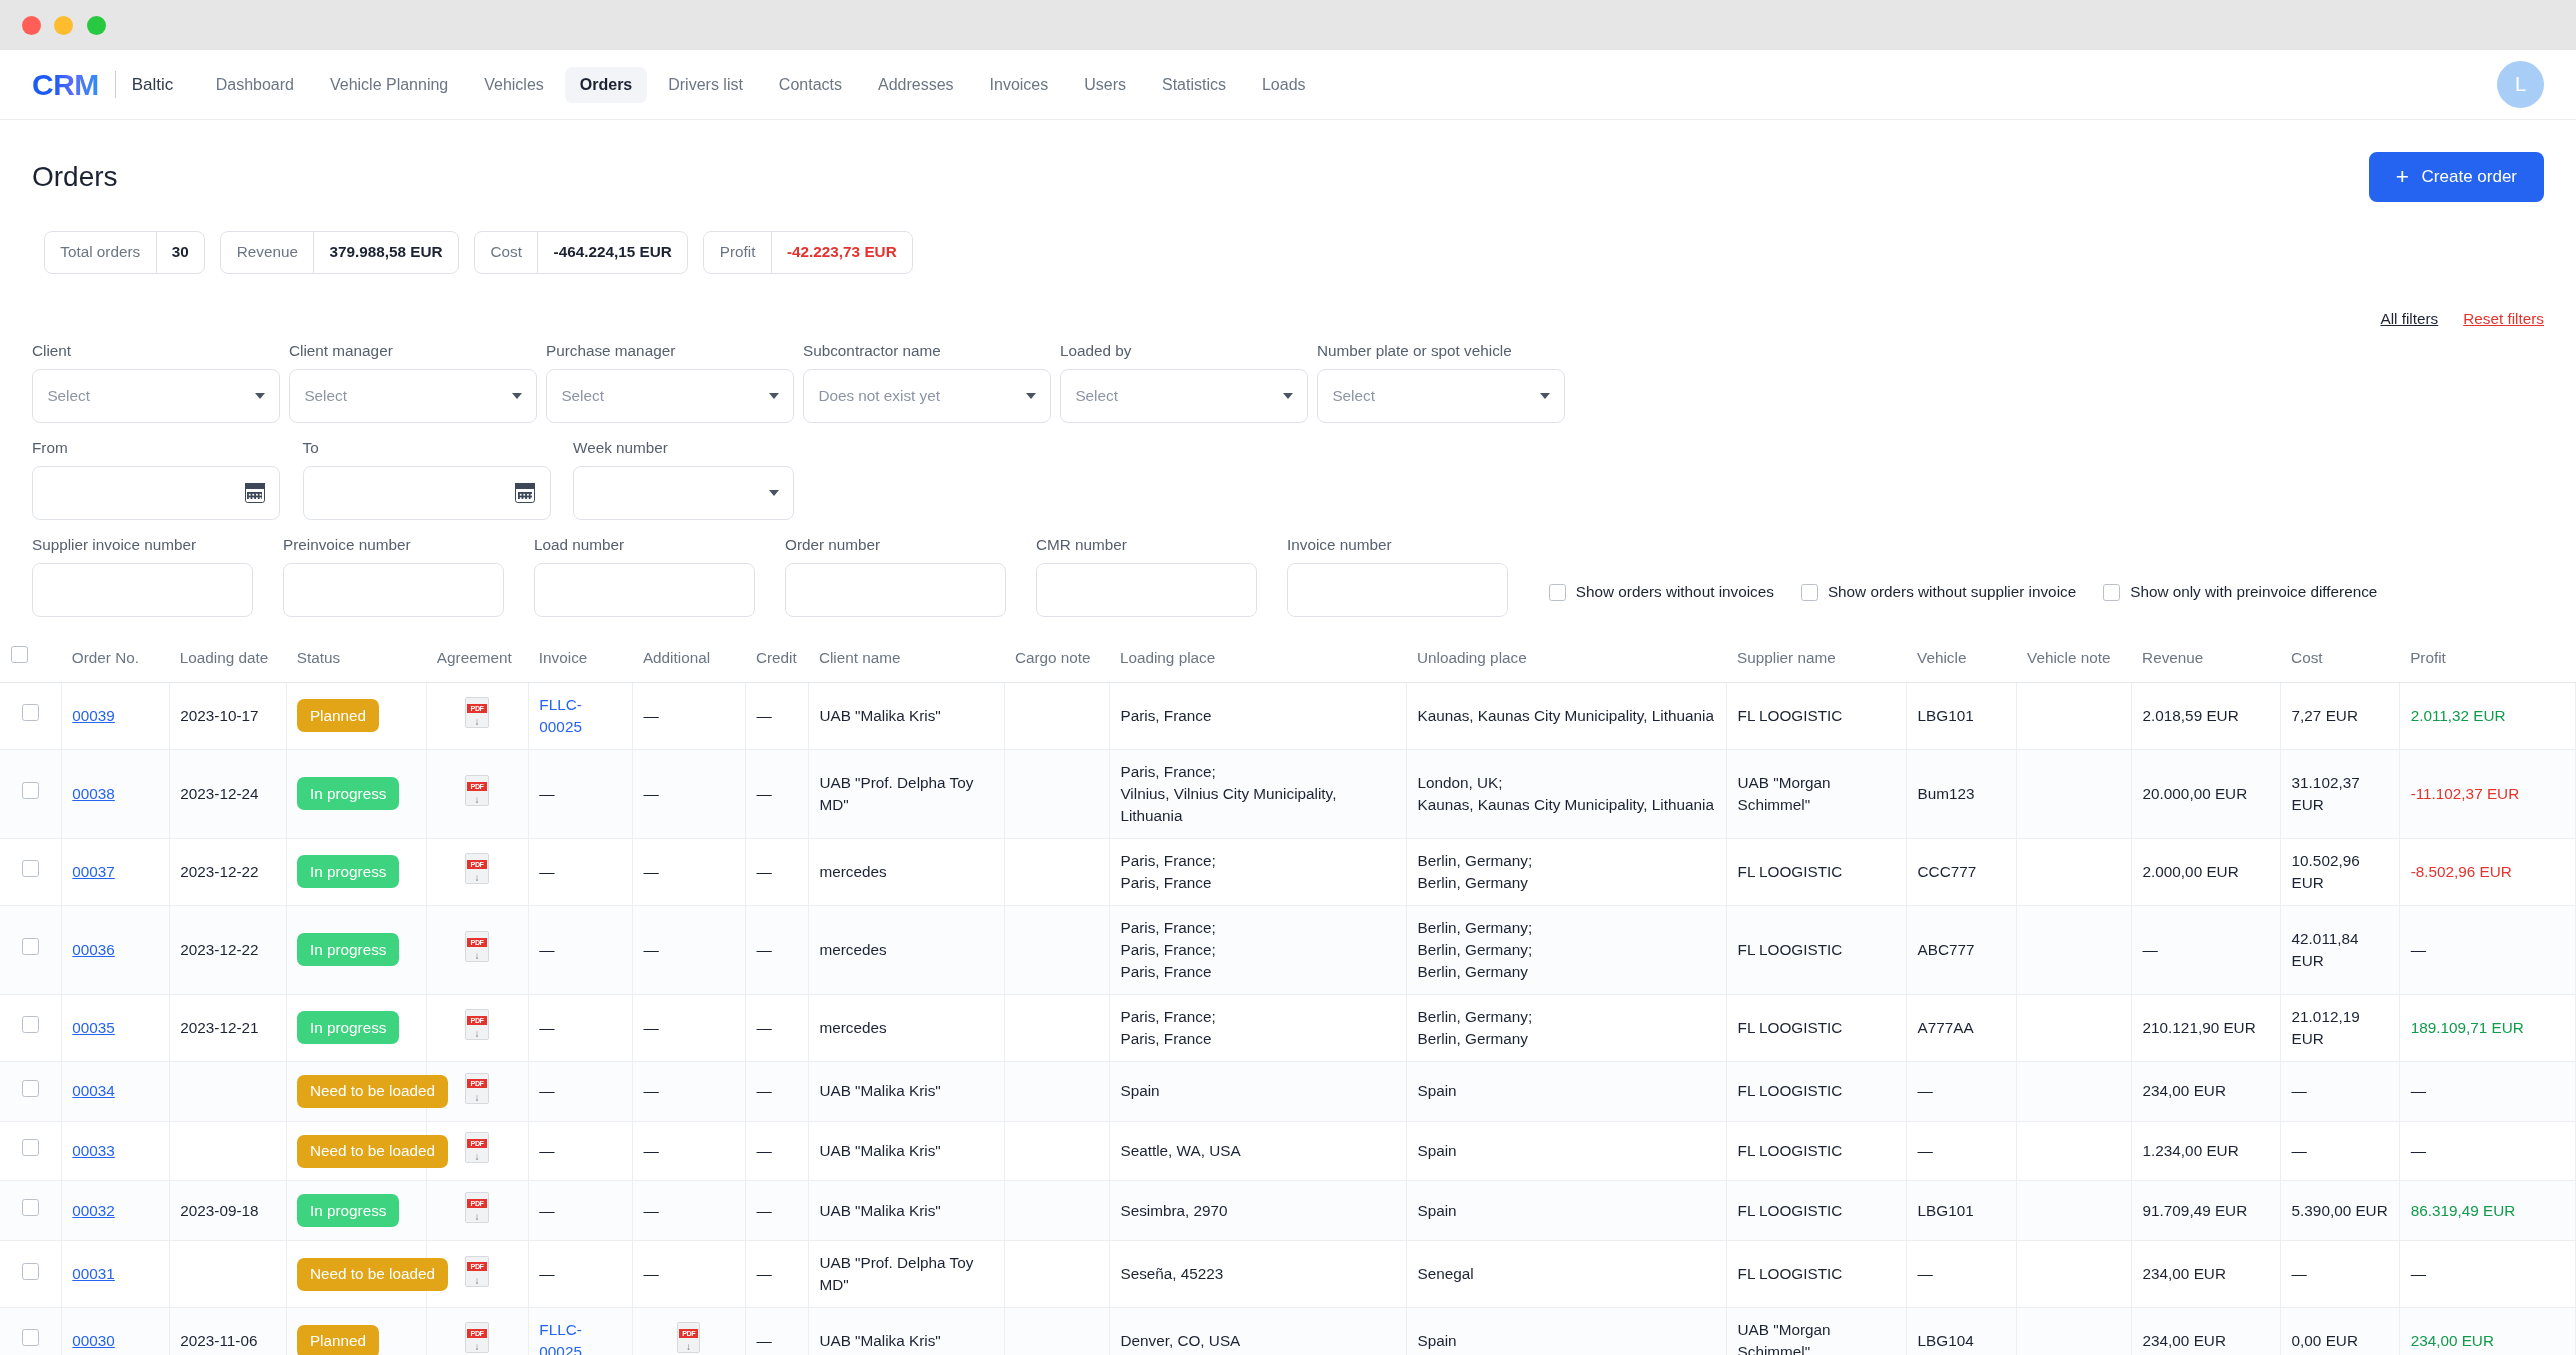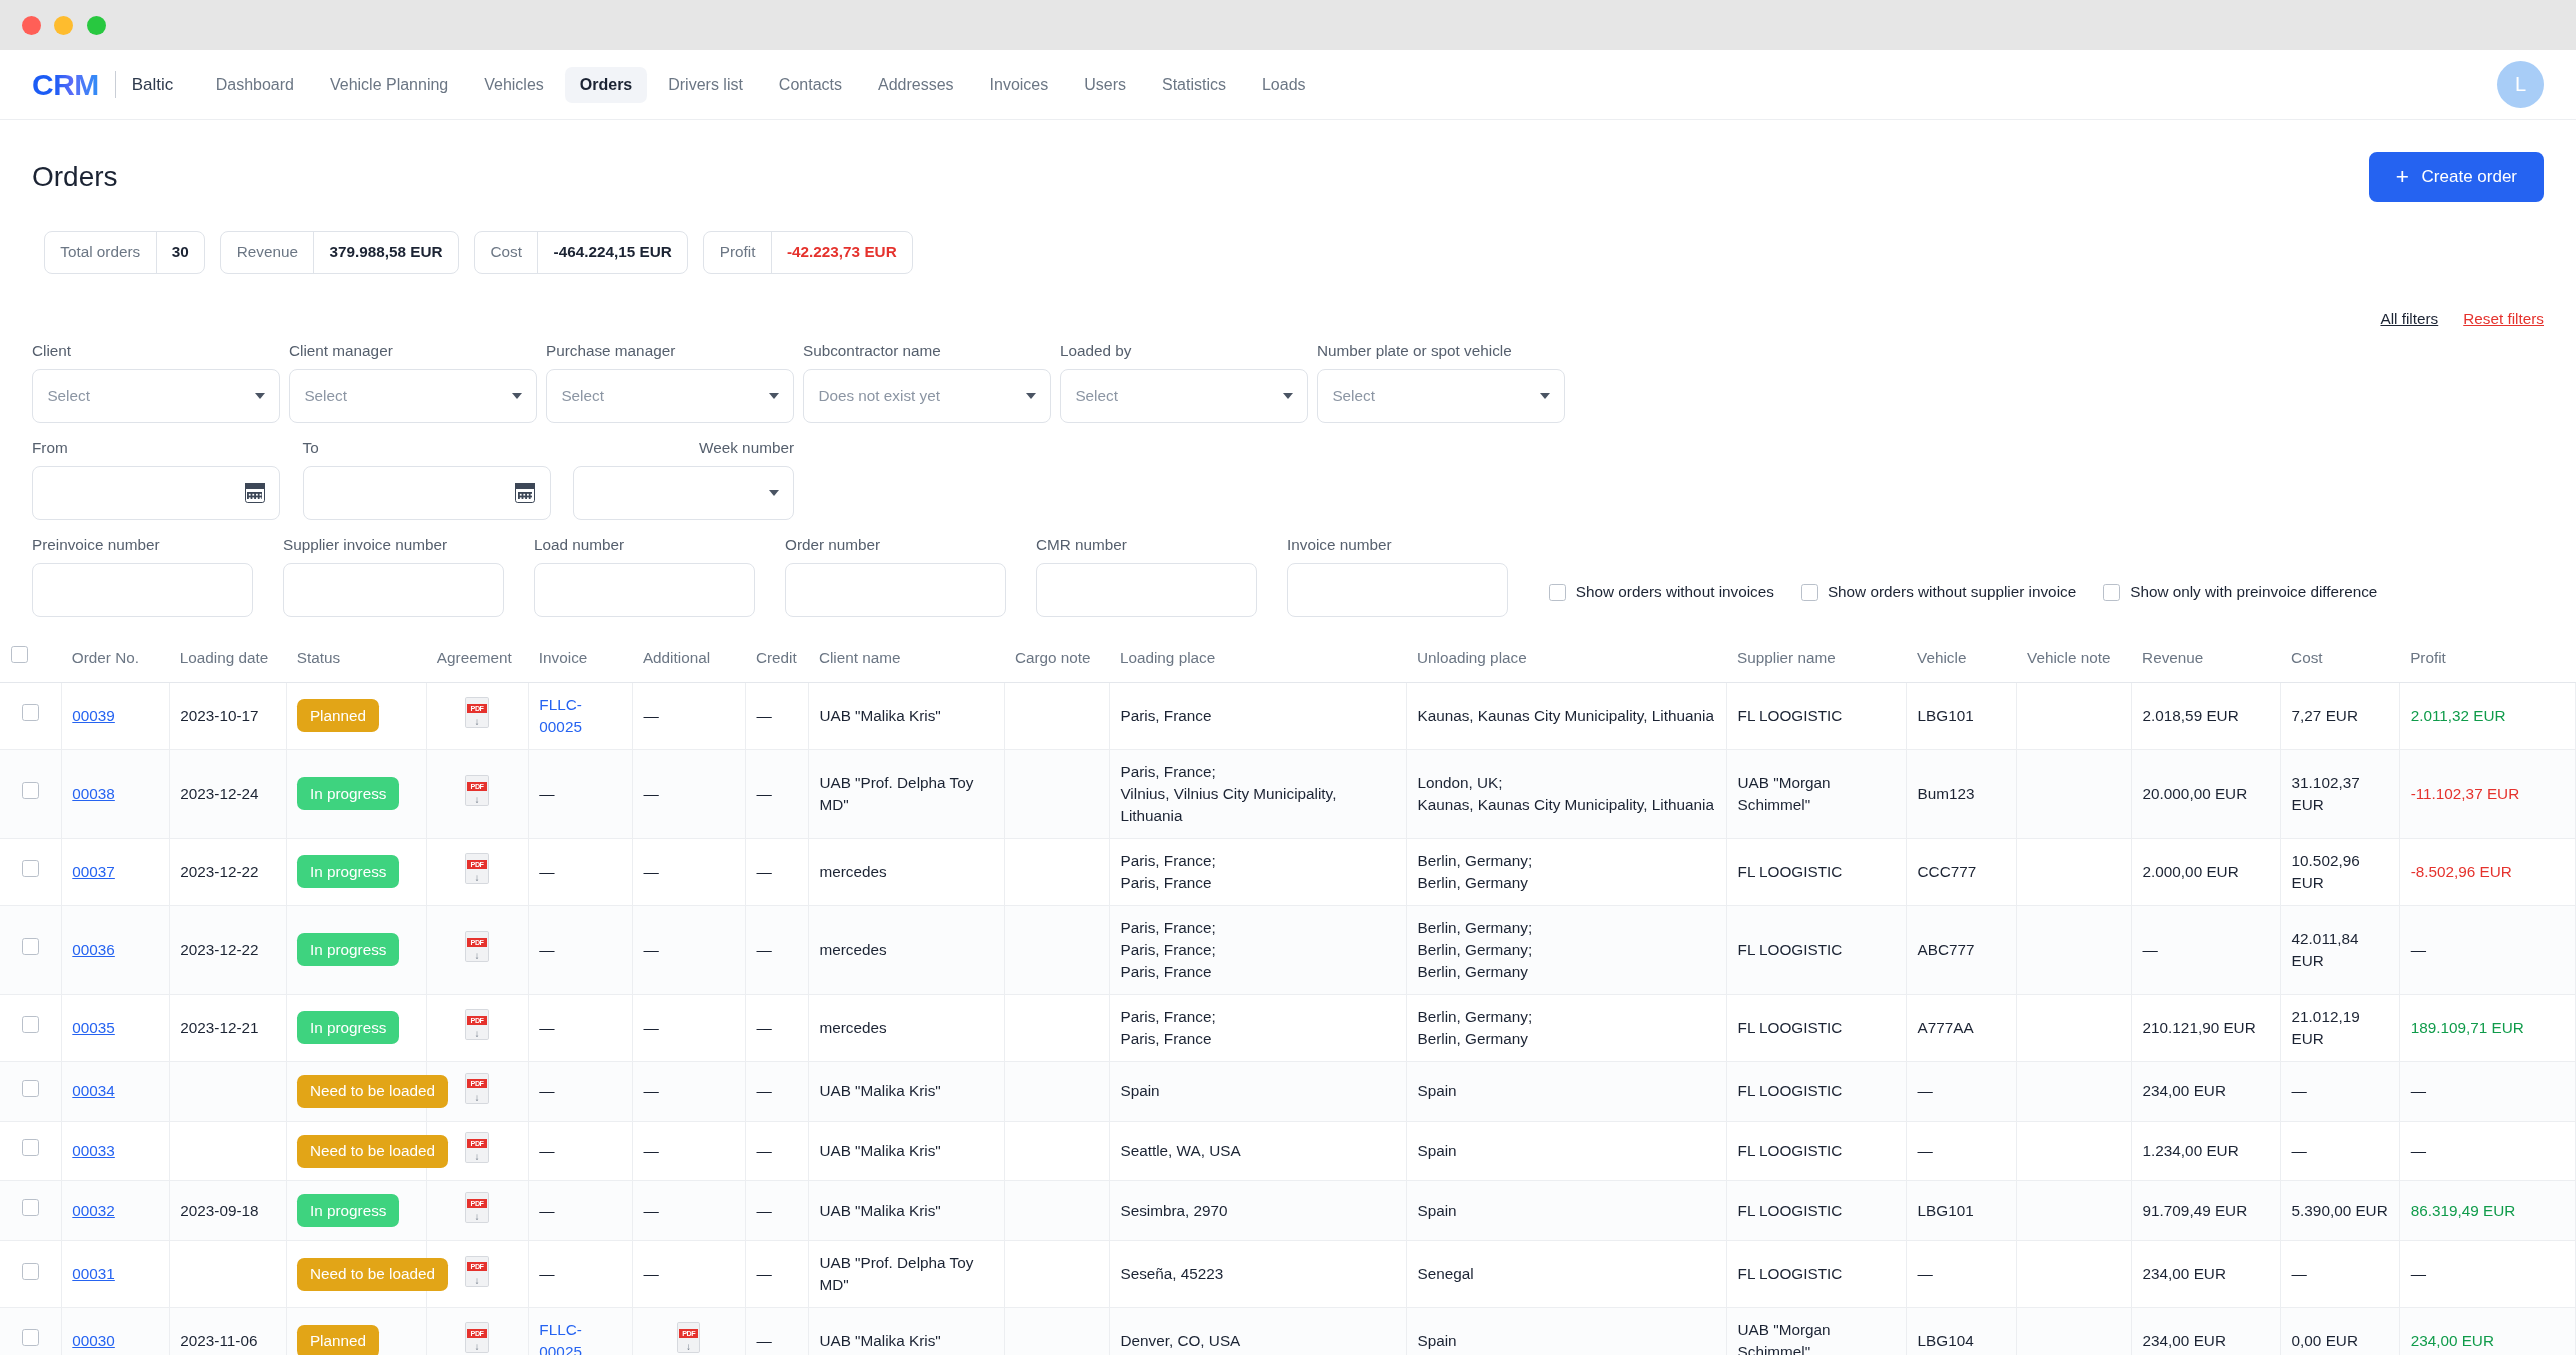--- a/index.html
+++ b/index.html
@@ -266,37 +266,37 @@
           <span class="cal"></span>
         </div>
       </div>
       <div class="fgroup" style="width: 248px; margin-right: 22.5px;">
         <div class="flabel">To</div>
         <div class="fctl">
           <span></span>
           <span class="cal"></span>
         </div>
       </div>
-      <div class="fgroup" style="width: 221px; text-align: right;">
+      <div class="fgroup" style="width: 221px;">
         <div class="flabel">Week number</div>
         <div class="fctl">
           <span></span>
           <span class="caret"></span>
         </div>
       </div>
     </div>
   <div class="frow" id="row-texts" style="margin-top:16px; align-items:flex-end">
       <div class="fgroup" style="width: 221px; margin-right: 30px;">
+        <div class="flabel">Supplier invoice number</div>
+        <div class="fctl">
+          <span></span>
+        </div>
+      </div>
+      <div class="fgroup" style="width: 221px; margin-right: 30px;">
         <div class="flabel">Preinvoice number</div>
-        <div class="fctl">
-          <span></span>
-        </div>
-      </div>
-      <div class="fgroup" style="width: 221px; margin-right: 30px;">
-        <div class="flabel">Supplier invoice number</div>
         <div class="fctl">
           <span></span>
         </div>
       </div>
       <div class="fgroup" style="width: 221px; margin-right: 30px;">
         <div class="flabel">Load number</div>
         <div class="fctl">
           <span></span>
         </div>
       </div>

